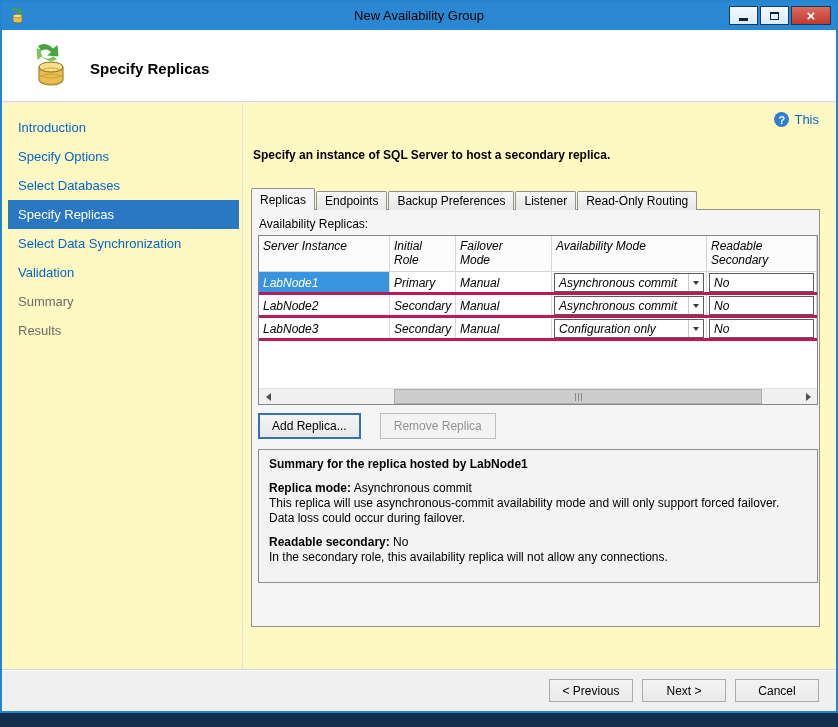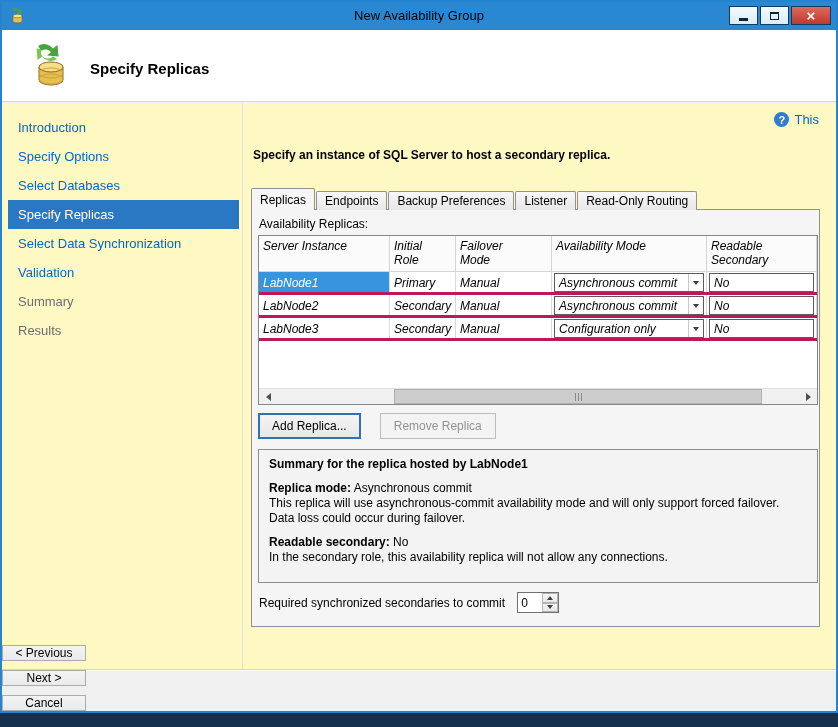--- a/index.html
+++ b/index.html
@@ -109,21 +109,21 @@
                    font-family:"Liberation Sans",sans-serif; }
   .spinbtns { display:flex; flex-direction:column; width:16px; }
   .spinbtn { flex:1; background:linear-gradient(#f6f6f6,#e7e7e7); border:1px solid #b5b5b5;
              display:flex; align-items:center; justify-content:center; }
   .tri-u { width:0; height:0; border:3px solid transparent; border-bottom:4px solid #404040; margin-top:-3px; }
   .tri-d { width:0; height:0; border:3px solid transparent; border-top:4px solid #404040; margin-bottom:-3px; }
 
   
   .footer { position:absolute; left:0; right:0; bottom:0; height:42px; background:#f0f0f0;
             border-top:1px solid #d4d4d4; box-shadow:inset 0 1px 0 #fdfdfd;
-            display:flex; align-items:flex-start; justify-content:flex-end; gap:9px; padding-right:17px;flex-direction:column; }
+            display:flex; align-items:center; justify-content:flex-end; gap:9px; padding-right:17px; }
   .fbtn { min-width:84px; height:23px; font-size:12px; font-family:"Liberation Sans",sans-serif;
           background:linear-gradient(#f3f3f3,#eaeaea); border:1px solid #ababab; cursor:default; }
 </style>
 </head>
 <body>
 
 <div id="screen">
   <div class="window">
 
     <div class="titlebar">
@@ -284,34 +284,20 @@
           <div class="sumbox">
             <div class="b">Summary for the replica hosted by LabNode1</div>
             <div class="sp"></div>
             <div><span class="b">Replica mode:</span><span> Asynchronous commit</span></div>
             <div>This replica will use asynchronous-commit availability mode and will only support forced failover. Data loss could occur during failover.</div>
             <div class="sp"></div>
             <div><span class="b">Readable secondary:</span><span> No</span></div>
             <div>In the secondary role, this availability replica will not allow any connections.</div>
           </div>
 
-          <div class="quorum">
-            <span class="qlabel">Required synchronized secondaries to commit</span>
-            <div class="spinbox">
-              <input value="0" style="">
-              <div class="spinbtns">
-                <div class="spinbtn">
-                    <span class="tri-u"></span>
-                  </div>
-                <div class="spinbtn">
-                    <span class="tri-d"></span>
-                  </div>
-              </div>
-            </div>
-          </div>
         </div>
       </div>
     </div>
 
     <div class="footer">
       <button class="fbtn">&lt; Previous</button>
       <button class="fbtn">Next &gt;</button>
       <button class="fbtn">Cancel</button>
     </div>
 

